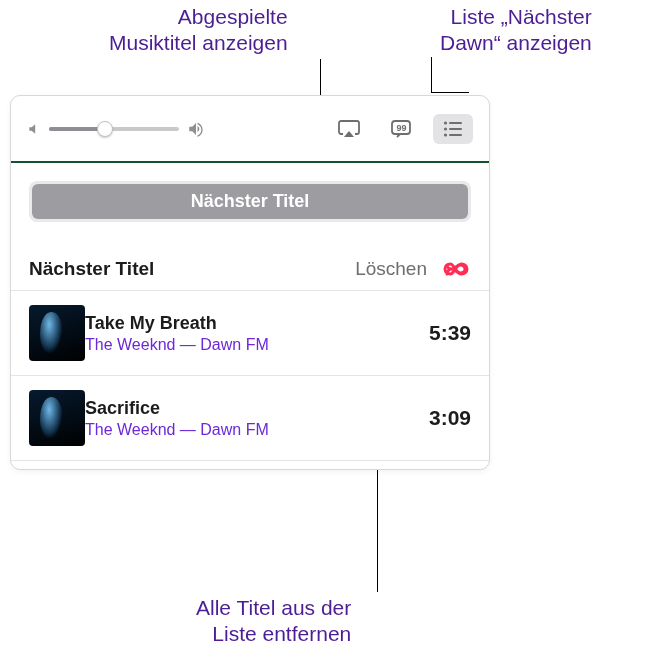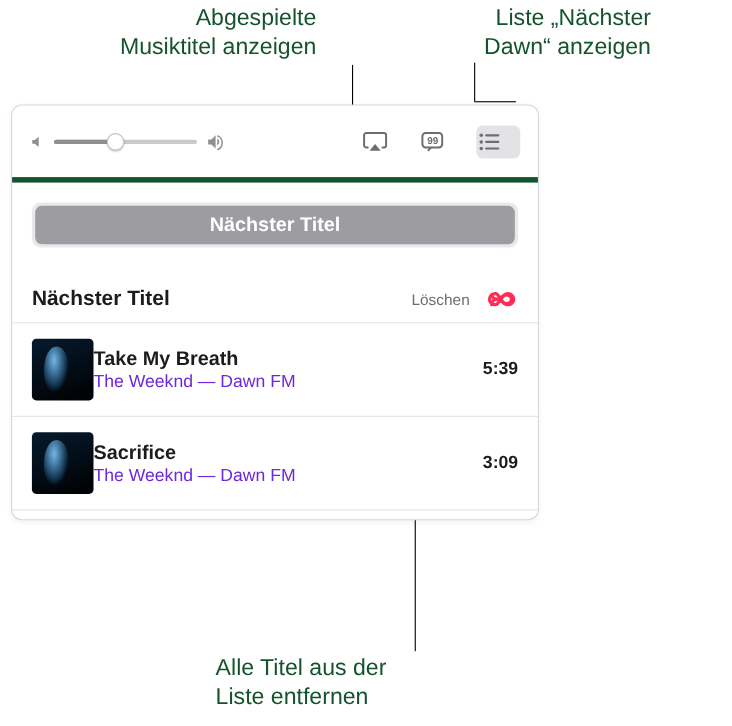--- a/index.html
+++ b/index.html
@@ -8,21 +8,21 @@
     height: 660px;
     font-family: -apple-system, "Helvetica Neue", Helvetica, Arial, sans-serif;
     background: #fff;
     position: relative;
     overflow: hidden;
   }
   .callout {
     position: absolute;
     font-size: 21px;
     line-height: 1.25;
-    color: #14532d;
+    color: #4c1d95;
     text-align: right;
     white-space: nowrap;
   }
   .callout-line {
     position: absolute;
     background: #000;
   }
   .panel {
     position: absolute;
     left: 10px;
@@ -73,29 +73,29 @@
     box-shadow: 0 1px 2px rgba(0,0,0,0.2);
   }
   .toolbar-right {
     margin-left: auto;
     display: flex;
     align-items: center;
     gap: 12px;
   }
   .tb-btn {
     width: 40px; height: 30px;
-    display: flex; align-items: center; justify-content: flex-start;
+    display: flex; align-items: center; justify-content: center;
     color: #6d6d72;
     border-radius: 6px;
   }
   .tb-btn.active {
     background: #e3e3e6;
   }
   .panel-body {
-    border-top: 5px solid #14532d;
+    border-top: 2px solid #14532d;
     padding-bottom: 8px;
   }
   .seg {
     margin: 18px 18px 0 18px;
     background: #e9e9ec;
     border-radius: 8px;
     display: flex;
     padding: 3px;
   }
   .seg-item {
@@ -120,21 +120,21 @@
     border-bottom: 1px solid #e4e4e7;
   }
   .section-title {
     font-size: 19px;
     font-weight: 700;
     color: #1c1c1e;
   }
   .spacer { flex: 1; }
   .clear-btn {
     color: #6d6d72;
-    font-size: 14px;
+    font-size: 19px;
     cursor: pointer;
   }
   .inf-icon { color: #ff2d55; display:flex; align-items:center; }
   .track {
     display: flex;
     align-items: center;
     padding: 14px 18px;
     border-bottom: 1px solid #e4e4e7;
   }
   .art {
@@ -161,37 +161,37 @@
   }
   .track-sub {
     font-size: 16px;
     color: #6d28d9;
     margin-top: 2px;
     white-space: nowrap;
     overflow: hidden;
     text-overflow: ellipsis;
   }
   .track-time {
-    font-size: 16px;
+    font-size: 21px;
     font-weight: 600;
     color: #1c1c1e;
   }
 </style>
 </head>
 <body>
 
 <div class="callout" style="left:109px; top:4px;">
   <span>Abgespielte</span><br>
   <span>Musiktitel anzeigen</span>
 </div>
 <div class="callout" style="left:440px; top:4px;">
   <span>Liste „Nächster</span><br>
   <span>Dawn“ anzeigen</span>
 </div>
-<div class="callout" style="left:196px; top:595px; text-align:left;">
+<div class="callout" style="left:196px; top:595px; text-align:right;">
   <span>Alle Titel aus der</span><br>
   <span>Liste entfernen</span>
 </div>
 
 <div class="callout-line" style="left:320px; top:59px; width:1px; height:166px;"></div>
 <div class="callout-line" style="left:431px; top:57px; width:1px; height:35px;"></div>
 <div class="callout-line" style="left:431px; top:92px; width:38px; height:1px;"></div>
 <div class="callout-line" style="left:377px; top:341px; width:1px; height:251px;"></div>
 
 <div class="panel">

